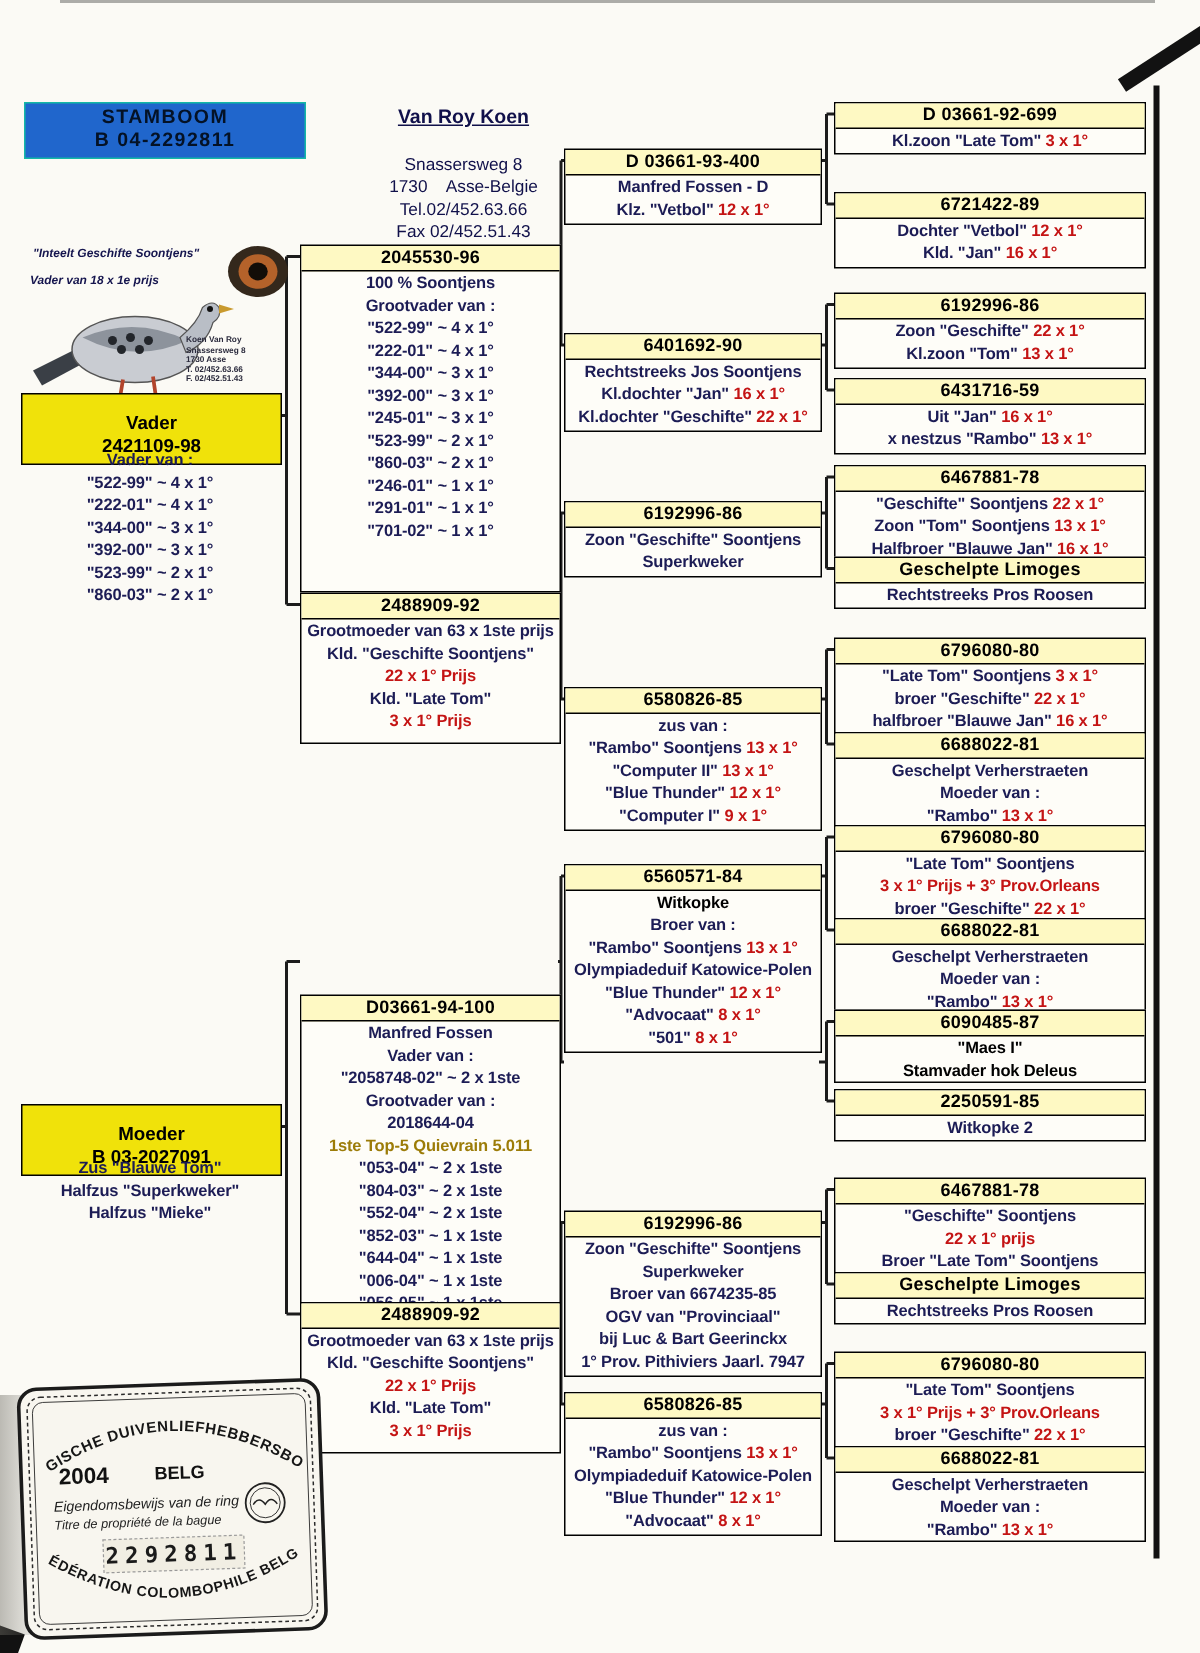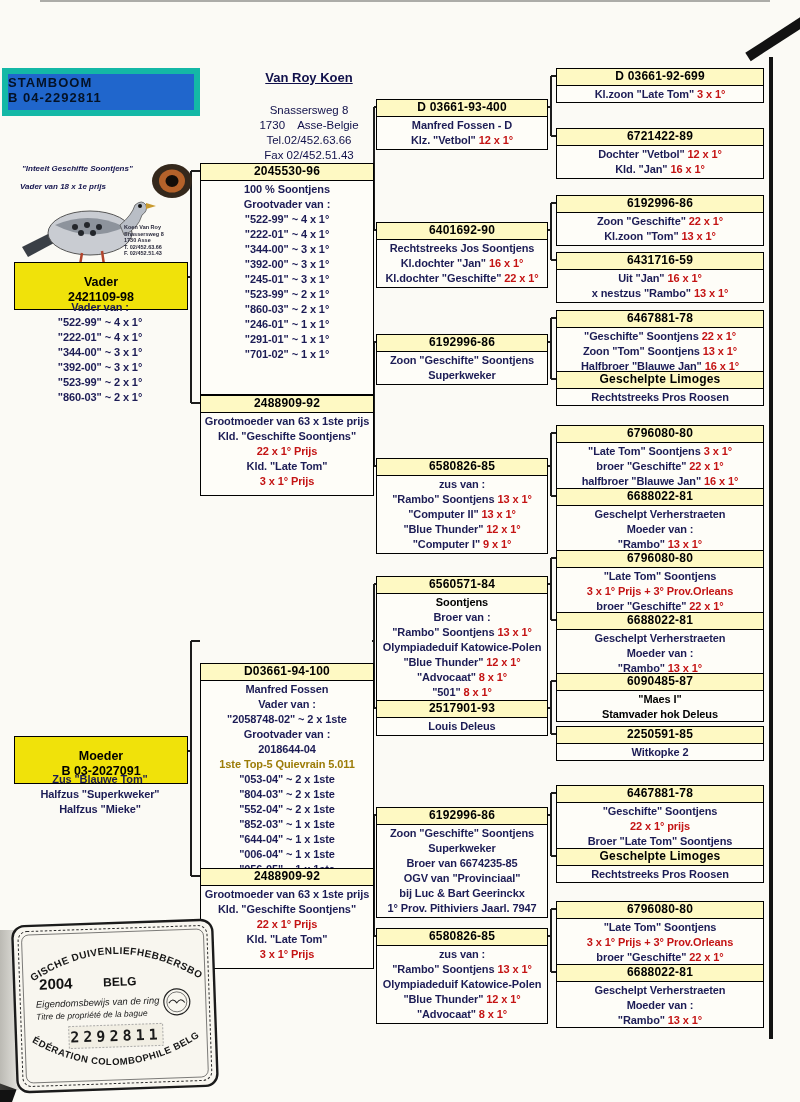--- a/index.html
+++ b/index.html
@@ -10,21 +10,21 @@
   .node{position:absolute;border:1.5px solid #000;background:#fefdf8}
   .ttl{height:16px;background:#fef9c3;border-bottom:1.5px solid #000;font-size:12px;font-weight:700;text-align:center;line-height:15px;color:#000;letter-spacing:.2px;white-space:nowrap}
   .body{padding-top:1px;text-align:center}
   .tline{font-size:11px;font-weight:700;line-height:15px;color:#1c1c55;white-space:nowrap;letter-spacing:-.1px}
   .tline span.red{color:#c41414}
   .tline span.gold{color:#9c7c08}
   .tline span.dark{color:#000}
   .freelist{position:absolute;text-align:center}
   .yellow2{position:absolute;background:#f0e20a;border:1.5px solid #000;text-align:center;padding-top:12px}
   .y2l{font-size:12.5px;font-weight:700;line-height:15px;color:#000}
-  .stamboom{position:absolute;left:2px;top:68px;width:186px;height:34px;background:#2066cc;border:6px solid #14b8a6;padding-top:2px}
+  .stamboom{position:absolute;left:16px;top:68px;width:186px;height:34px;background:#2066cc;border:1px solid #14b8a6;text-align:center;padding-top:2px}
   .stb{font-size:13px;font-weight:700;line-height:14.5px;color:#041226;letter-spacing:1px}
   .breeder{position:absolute;left:228px;top:70px;width:162px;text-align:center}
   .bname{font-size:13px;font-weight:700;text-decoration:underline;color:#10104a;margin-bottom:18px}
   .bline{font-size:11.5px;line-height:15px;color:#10104a}
   .bline.pre{white-space:pre}
   .bline.email{text-decoration:underline;font-weight:700}
   .cap{position:absolute;font-style:italic;font-weight:700;color:#15154e;font-size:8px;white-space:nowrap}
   .card{position:absolute;left:124px;top:224px;width:72px;text-align:left}
   .card .tline{font-size:5.5px;line-height:6.5px;color:#2a2a3c;letter-spacing:0}
   .artifact{position:absolute;background:#121212}
@@ -258,33 +258,27 @@
         <div class="tline"><span>zus van :</span></div>
         <div class="tline"><span>"Rambo" Soontjens </span><span class="red">13 x 1°</span></div>
         <div class="tline"><span>"Computer II" </span><span class="red">13 x 1°</span></div>
         <div class="tline"><span>"Blue Thunder" </span><span class="red">12 x 1°</span></div>
         <div class="tline"><span>"Computer I" </span><span class="red">9 x 1°</span></div>
       </div>
   </div>
   <div class="node" style="left:376px;top:576px;width:170px;height:124px">
     <div class="ttl">6560571-84</div>
     <div class="body">
-        <div class="tline"><span class="dark">Soontjens</span></div>
+        <div class="tline"><span class="dark">Witkopke</span></div>
         <div class="tline"><span>Broer van :</span></div>
         <div class="tline"><span>"Rambo" Soontjens </span><span class="red">13 x 1°</span></div>
         <div class="tline"><span>Olympiadeduif Katowice-Polen</span></div>
         <div class="tline"><span>"Blue Thunder" </span><span class="red">12 x 1°</span></div>
         <div class="tline"><span>"Advocaat" </span><span class="red">8 x 1°</span></div>
         <div class="tline"><span>"501" </span><span class="red">8 x 1°</span></div>
-      </div>
-  </div>
-  <div class="node" style="left:376px;top:700px;width:170px;height:34px">
-    <div class="ttl">2517901-93</div>
-    <div class="body">
-        <div class="tline"><span>Louis Deleus</span></div>
       </div>
   </div>
   <div class="node" style="left:376px;top:807px;width:170px;height:109px">
     <div class="ttl">6192996-86</div>
     <div class="body">
         <div class="tline"><span>Zoon "Geschifte" Soontjens</span></div>
         <div class="tline"><span>Superkweker</span></div>
         <div class="tline"><span>Broer van 6674235-85</span></div>
         <div class="tline"><span>OGV van "Provinciaal"</span></div>
         <div class="tline"><span>bij Luc &amp; Bart Geerinckx</span></div>

